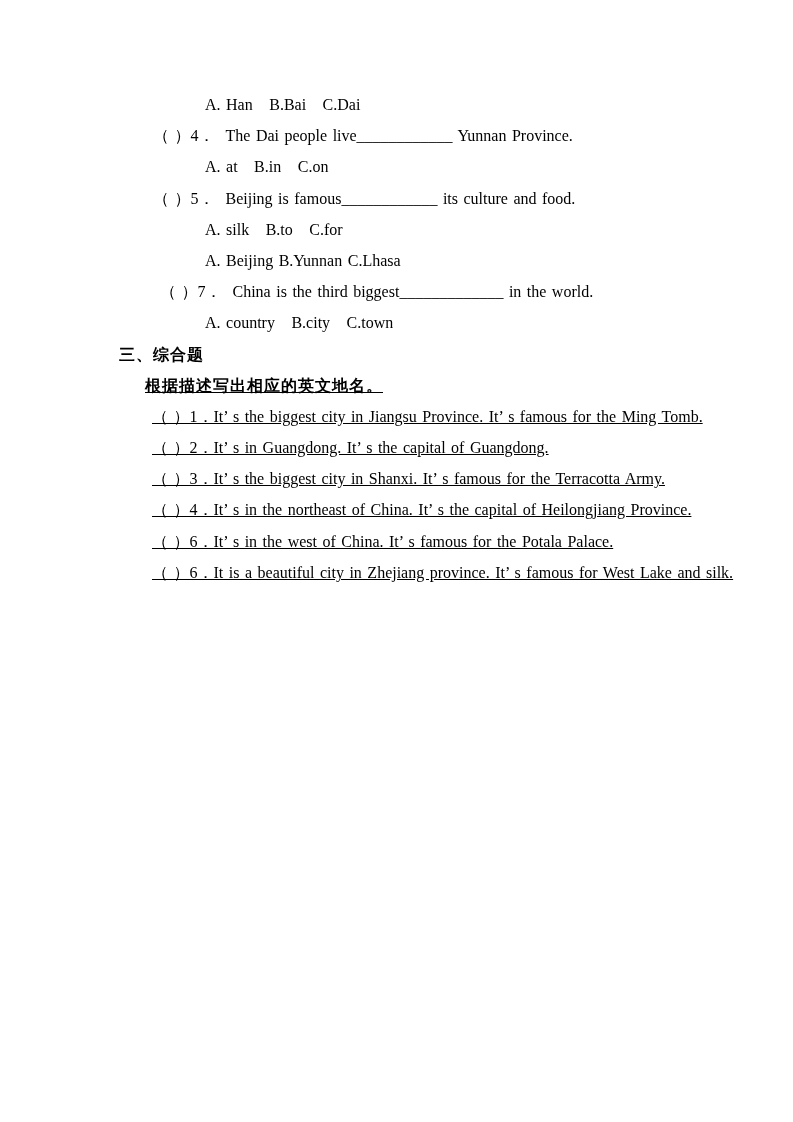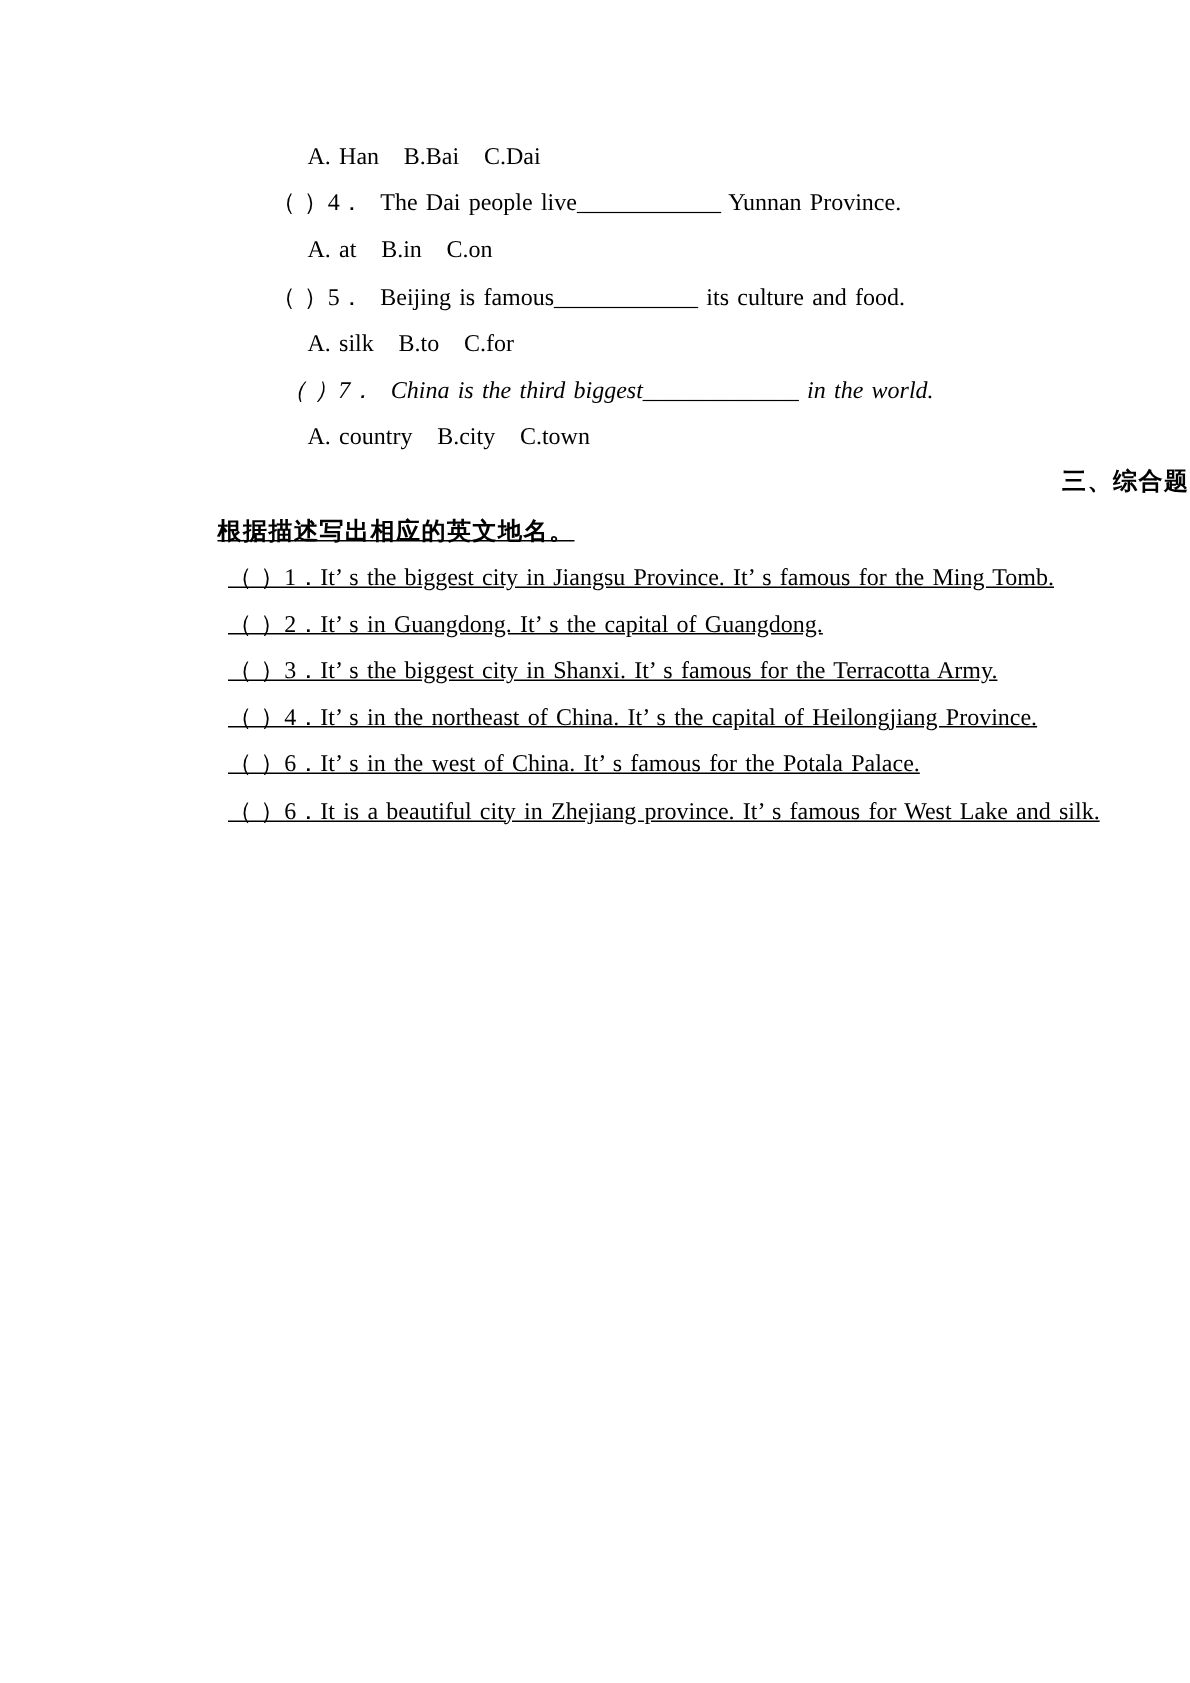--- a/index.html
+++ b/index.html
@@ -24,32 +24,29 @@
     height: 31.2px;
     line-height: 31.2px;
     white-space: pre;
     word-spacing: 1.5px;
   }
   .opt {
     padding-left: 205px;
   }
   .q {
     padding-left: 153px;
-    margin-left: 28px;
   }
   .q7 {
     padding-left: 160px;
-    font-style: italic;
   }
   .heading {
     padding-left: 119px;
     font-weight: bold;
-    font-family: Liberation Mono, monospace;
+    font-family: Liberation Serif, serif;
     letter-spacing: 1px;
-    text-align: right;
   }
   .sub {
     padding-left: 145px;
     font-weight: bold;
     font-family: "Liberation Sans", "DejaVu Sans", sans-serif;
     letter-spacing: 1px;
     text-decoration: underline;
   }
   .item {
     padding-left: 152px;
@@ -62,20 +59,21 @@
 <div class="page">
 
   <div class="line opt">A. Han   B.Bai   C.Dai</div>
 
   <div class="line q">（ ）4．  The Dai people live____________ Yunnan Province.</div>
   <div class="line opt">A. at   B.in   C.on</div>
 
   <div class="line q">（ ）5．  Beijing is famous____________ its culture and food.</div>
   <div class="line opt">A. silk   B.to   C.for</div>
 
+  <div class="line opt">A. Beijing B.Yunnan C.Lhasa</div>
 
   <div class="line q q7">（ ）7．  China is the third biggest_____________ in the world.</div>
   <div class="line opt">A. country   B.city   C.town</div>
 
   <div class="line heading">三、综合题</div>
 
   <div class="line sub">根据描述写出相应的英文地名。</div>
 
   <div class="line item">（ ）1．It’ s the biggest city in Jiangsu Province. It’ s famous for the Ming Tomb.</div>
   <div class="line item">（ ）2．It’ s in Guangdong. It’ s the capital of Guangdong.</div>

